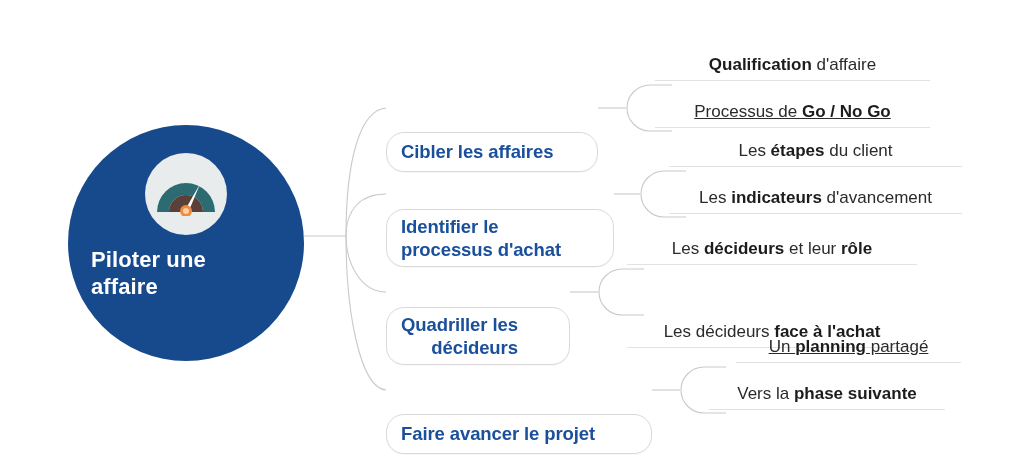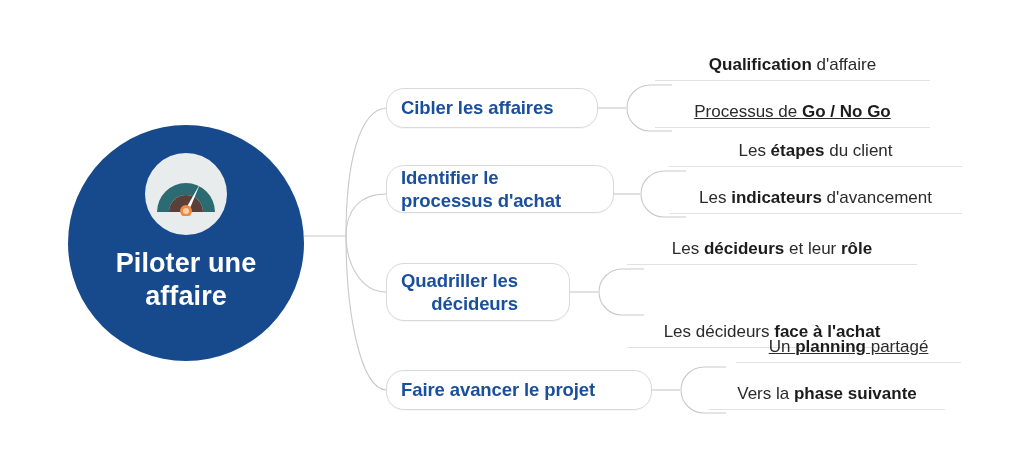--- a/index.html
+++ b/index.html
@@ -52,39 +52,40 @@
     border-radius: 50%;
     background: #e9eced;
     display: flex;
     align-items: center;
     justify-content: center;
     margin-bottom: 12px;
   }
   .root-icon svg { display: block; }
   .root-label {
     color: #ffffff;
-    font-size: 27px;
+    font-size: 22px;
     font-weight: bold;
     line-height: 1.22;
-    text-align: center;
+    text-align: left;
     letter-spacing: 0.1px;
     width: 190px;
   }
 
   
   .branch-box {
     position: absolute;
     box-sizing: border-box;
     background: #ffffff;
     border: 1px solid #d9d9d9;
     border-radius: 18px;
     display: flex;
     align-items: center;
     padding: 6px 14px;
     box-shadow: 0 1px 1px rgba(0,0,0,0.03);
+    margin-top: 44px;
   }
   .branch-label {
     color: #1a4f9c;
     font-size: 18.5px;
     font-weight: bold;
     line-height: 1.25;
     letter-spacing: -0.1px;
   }
 
   
@@ -147,21 +148,21 @@
       <div>affaire</div>
     </div>
   </div>
 
   <div class="branch-box" style="left:386px; top:88px; width:212px; height:40px;">
     <div class="branch-label">
       <span>Cibler les affaires</span>
     </div>
   </div>
 
-  <div class="branch-box" style="left:386px; top:165px; width:228px; height:48px;">
+  <div class="branch-box" style="left:386px; top:165px; width:228px; height:58px;">
     <div class="branch-label">
       <div>Identifier le</div>
       <div>processus d'achat</div>
     </div>
   </div>
 
   <div class="branch-box" style="left:386px; top:263px; width:184px; height:58px;text-align:right;">
     <div class="branch-label">
       <div>Quadriller les</div>
       <div>décideurs</div>

